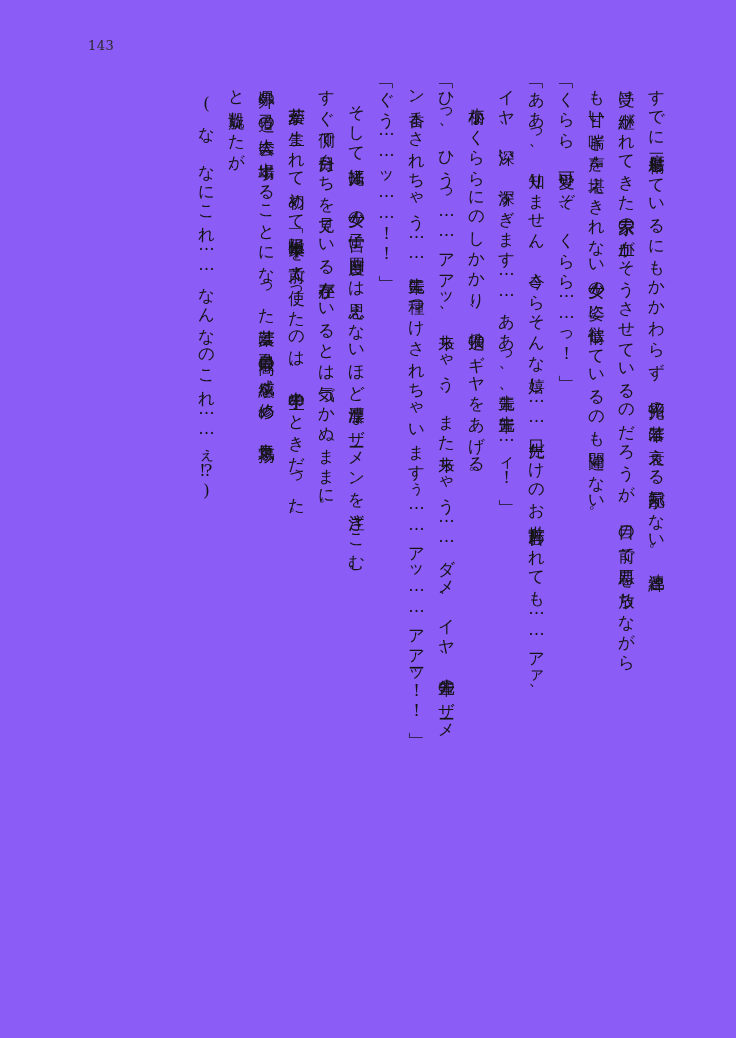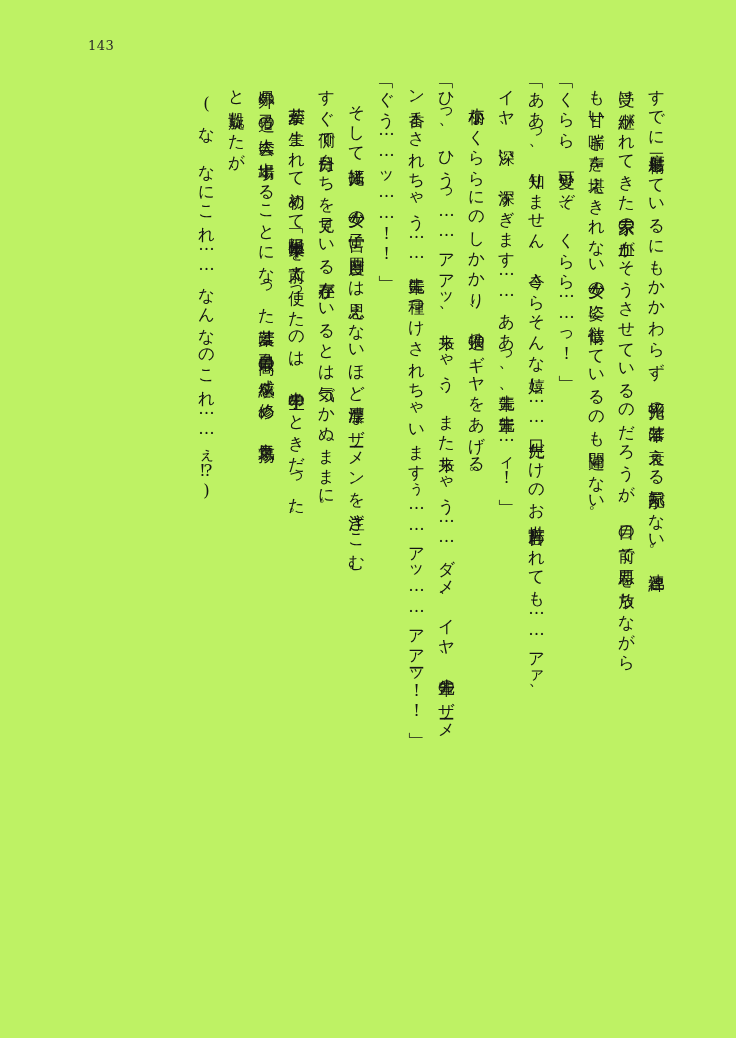--- a/index.html
+++ b/index.html
@@ -12,21 +12,21 @@
     height: 1038px;
     font-family: "DejaVu Serif", "Liberation Serif", serif;
     color: #1a1a1a;
     position: relative;
     overflow: hidden;
   }
 
   .page {
     position: absolute;
     inset: 0;
-    background: #bef264;
+    background: #8b5cf6;
   }
 
   .page-number {
     position: absolute;
     top: 38px;
     left: 88px;
     font-size: 13px;
     letter-spacing: 0.5px;
     color: #2a2a2a;
     font-family: "DejaVu Serif", "Liberation Serif", serif;

